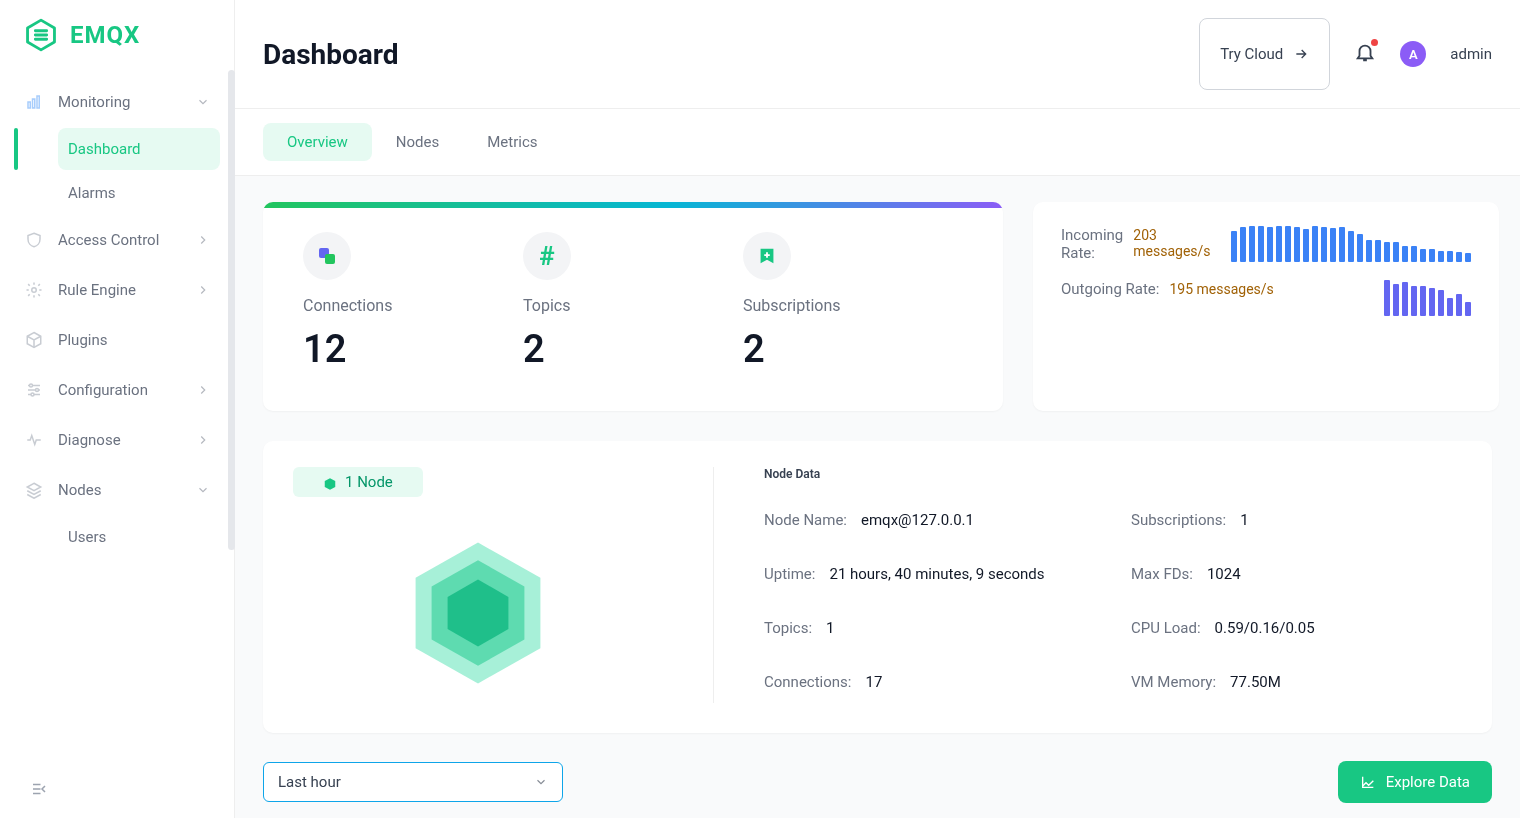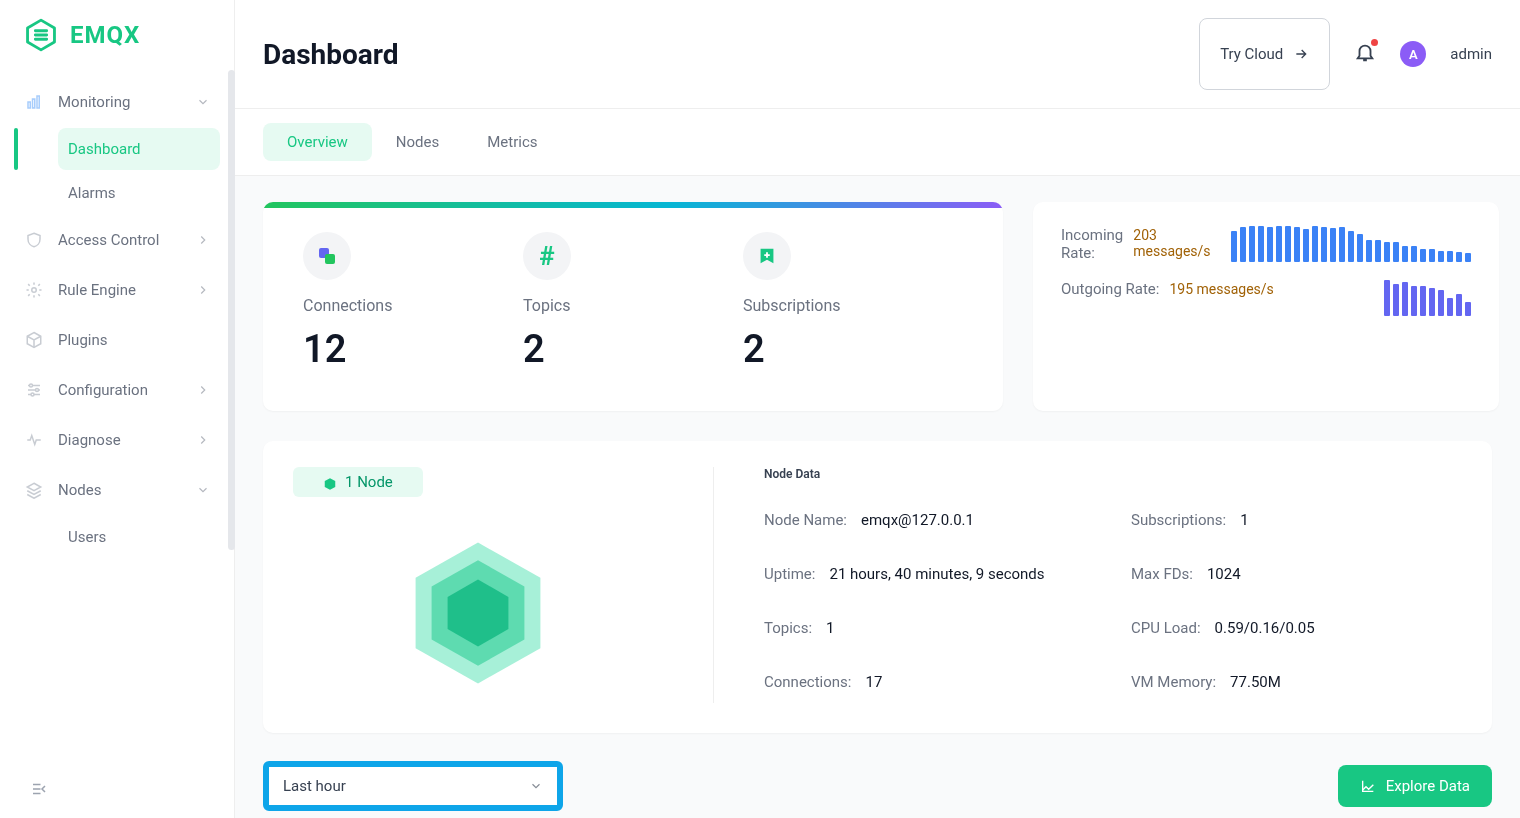--- a/index.html
+++ b/index.html
@@ -72,21 +72,21 @@
 .node-card .divider{width:1px;background:#eee;margin:0 10px;}
 
 .node-right{flex:1;}
 .node-title{font-size:12px;font-weight:600;color:#374151;margin-bottom:30px;}
 .node-grid{display:grid;grid-template-columns:1fr 1fr;column-gap:60px;row-gap:20px;gap:36px;}
 .nd-row{display:flex;gap:14px;align-items:baseline;}
 .nd-label{color:#6b7280;font-size:15px;}
 .nd-value{color:#111827;font-size:15px;}
 
 .footer-row{display:flex;justify-content:space-between;align-items:center;margin-top:28px;}
-.select{display:flex;align-items:center;justify-content:space-between;border:6px solid #0ea5e9;border-radius:6px;padding:10px 14px;width:300px;font-size:15px;color:#374151;cursor:pointer;background:#fff;}
+.select{display:flex;align-items:center;justify-content:space-between;border:1px solid #0ea5e9;border-radius:6px;padding:10px 14px;width:300px;font-size:15px;color:#374151;cursor:pointer;background:#fff;}
 .select svg{width:14px;height:14px;opacity:.6;}
 .explore-btn{display:flex;align-items:center;gap:10px;background:#18c783;color:#fff;border-radius:8px;padding:12px 22px;font-size:15px;cursor:pointer;}
 .explore-btn svg{width:16px;height:16px;}
 
 
 .sidebar::after{content:"";position:absolute;right:-1px;top:70px;width:7px;height:480px;background:#e5e7eb;border-radius:4px;}
 </style>
 </head>
 <body>
 

